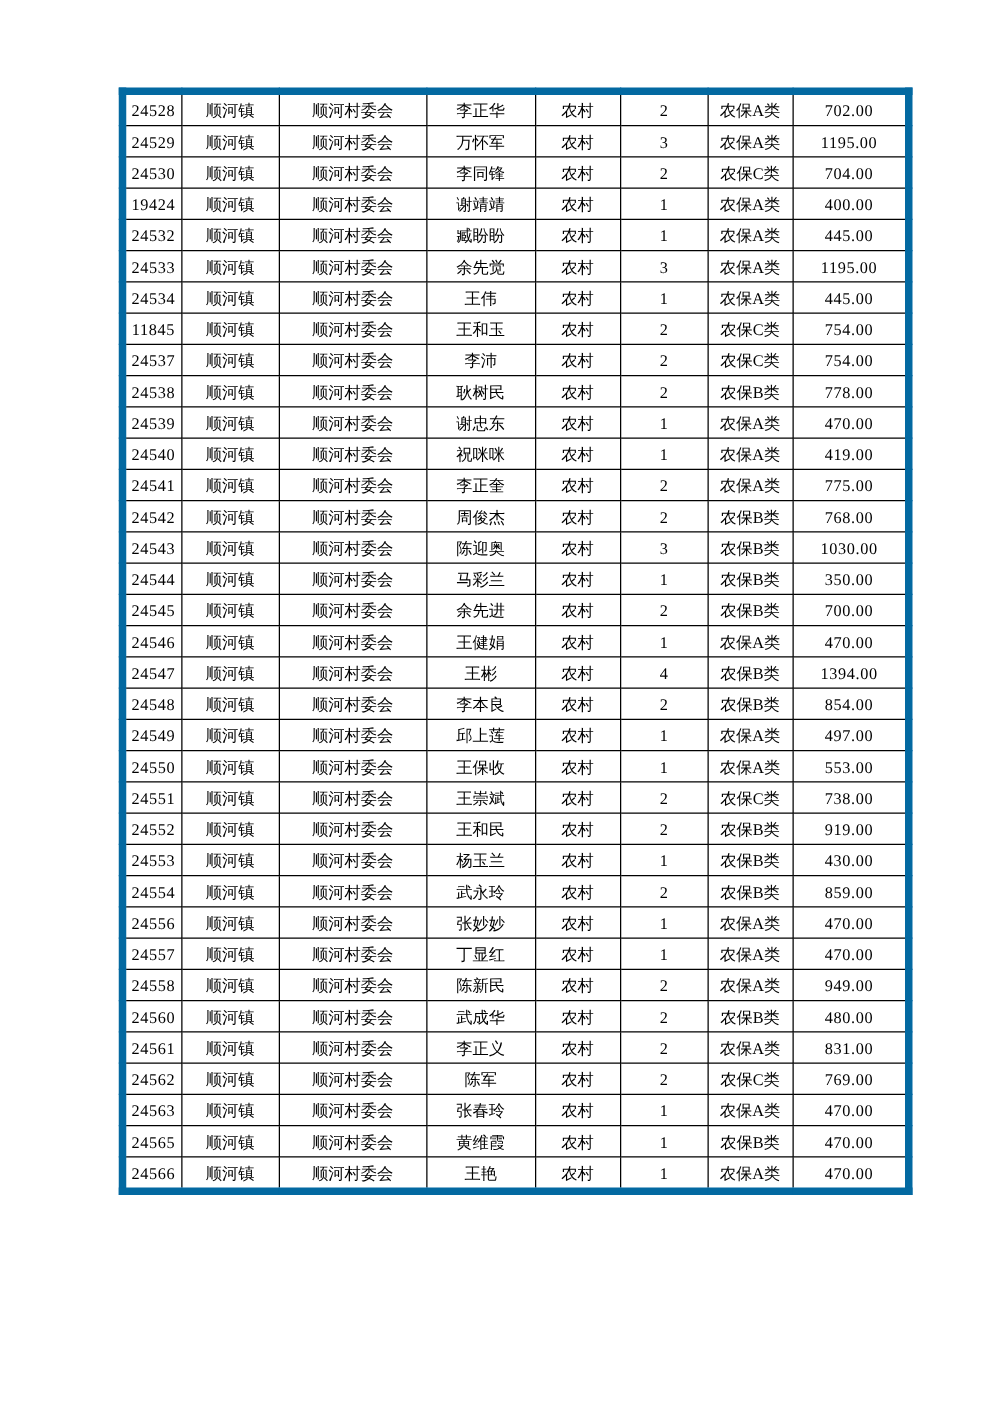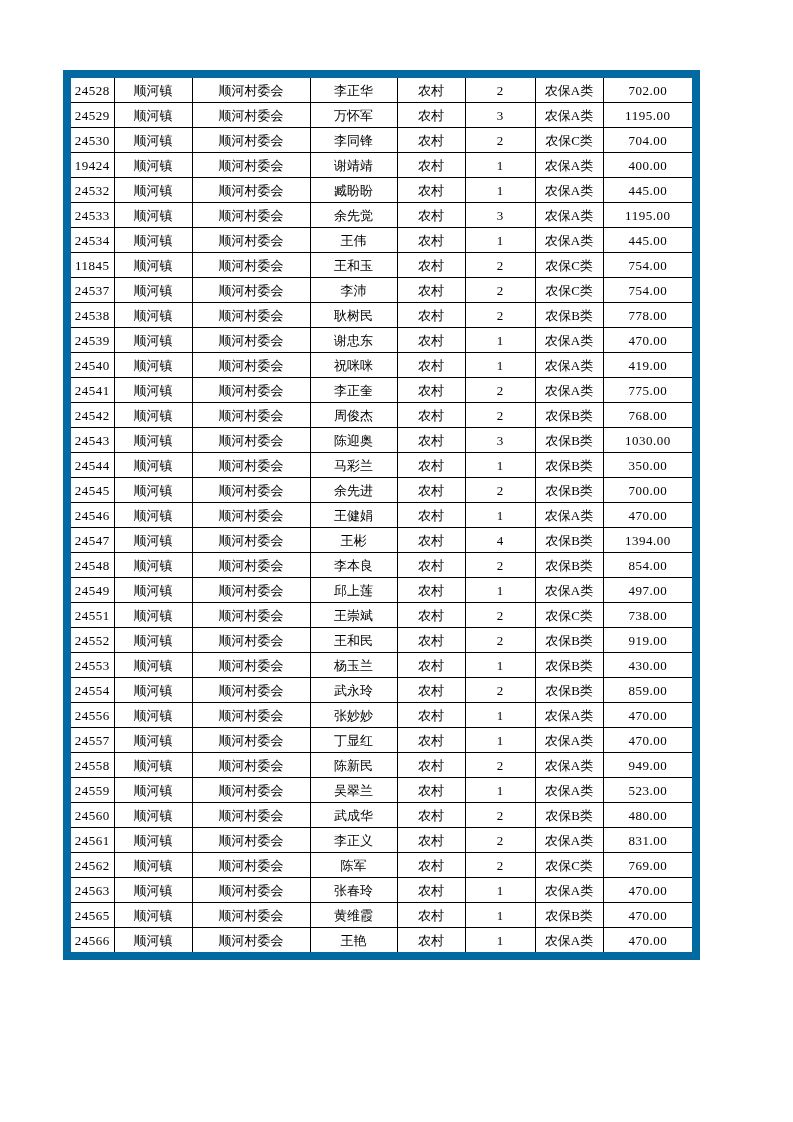--- a/index.html
+++ b/index.html
@@ -15,21 +15,22 @@
     color: #000000;
   }
   .sheet {
     position: absolute;
     left: 63px;
     top: 70px;
   }
   table.grid {
     border-collapse: collapse;
     table-layout: fixed;
-    border: 8px solid #0369a1;
+    border: 6px solid #0369a1;
+    margin-left: 32px;
   }
   table.grid td {
     border: 1px solid #000000;
     height: 24px;
     padding: 0 2px;
     text-align: center;
     vertical-align: middle;
     font-size: 13px;
     line-height: 1;
     overflow: hidden;
@@ -266,20 +267,30 @@
           <td class="cell-id">24549</td>
           <td class="cell-town">顺河镇</td>
           <td class="cell-village">顺河村委会</td>
           <td class="cell-name">邱上莲</td>
           <td class="cell-restype">农村</td>
           <td class="cell-count">1</td>
           <td class="cell-category">农保A类</td>
           <td class="cell-amount">497.00</td>
         </tr>
         <tr>
+          <td class="cell-id">24550</td>
+          <td class="cell-town">顺河镇</td>
+          <td class="cell-village">顺河村委会</td>
+          <td class="cell-name">王保收</td>
+          <td class="cell-restype">农村</td>
+          <td class="cell-count">1</td>
+          <td class="cell-category">农保A类</td>
+          <td class="cell-amount">553.00</td>
+        </tr>
+        <tr>
           <td class="cell-id">24551</td>
           <td class="cell-town">顺河镇</td>
           <td class="cell-village">顺河村委会</td>
           <td class="cell-name">王崇斌</td>
           <td class="cell-restype">农村</td>
           <td class="cell-count">2</td>
           <td class="cell-category">农保C类</td>
           <td class="cell-amount">738.00</td>
         </tr>
         <tr>
@@ -334,30 +345,20 @@
         </tr>
         <tr>
           <td class="cell-id">24558</td>
           <td class="cell-town">顺河镇</td>
           <td class="cell-village">顺河村委会</td>
           <td class="cell-name">陈新民</td>
           <td class="cell-restype">农村</td>
           <td class="cell-count">2</td>
           <td class="cell-category">农保A类</td>
           <td class="cell-amount">949.00</td>
-        </tr>
-        <tr>
-          <td class="cell-id">24559</td>
-          <td class="cell-town">顺河镇</td>
-          <td class="cell-village">顺河村委会</td>
-          <td class="cell-name">吴翠兰</td>
-          <td class="cell-restype">农村</td>
-          <td class="cell-count">1</td>
-          <td class="cell-category">农保A类</td>
-          <td class="cell-amount">523.00</td>
         </tr>
         <tr>
           <td class="cell-id">24560</td>
           <td class="cell-town">顺河镇</td>
           <td class="cell-village">顺河村委会</td>
           <td class="cell-name">武成华</td>
           <td class="cell-restype">农村</td>
           <td class="cell-count">2</td>
           <td class="cell-category">农保B类</td>
           <td class="cell-amount">480.00</td>

